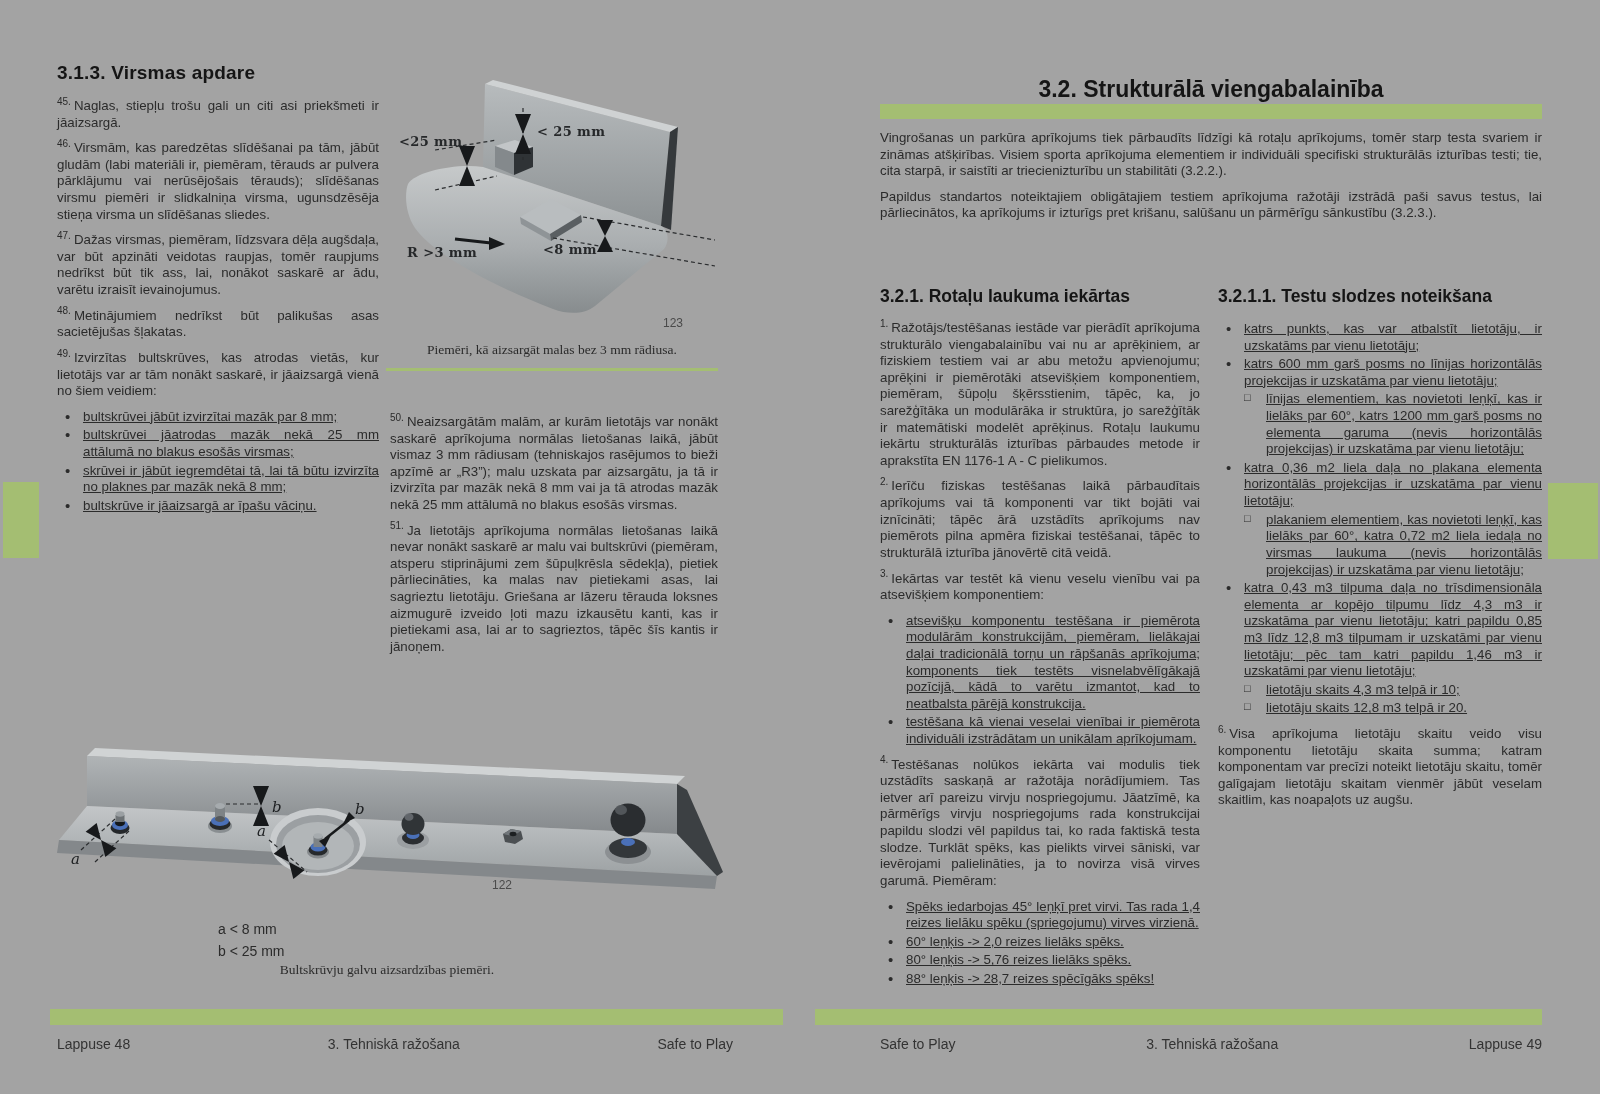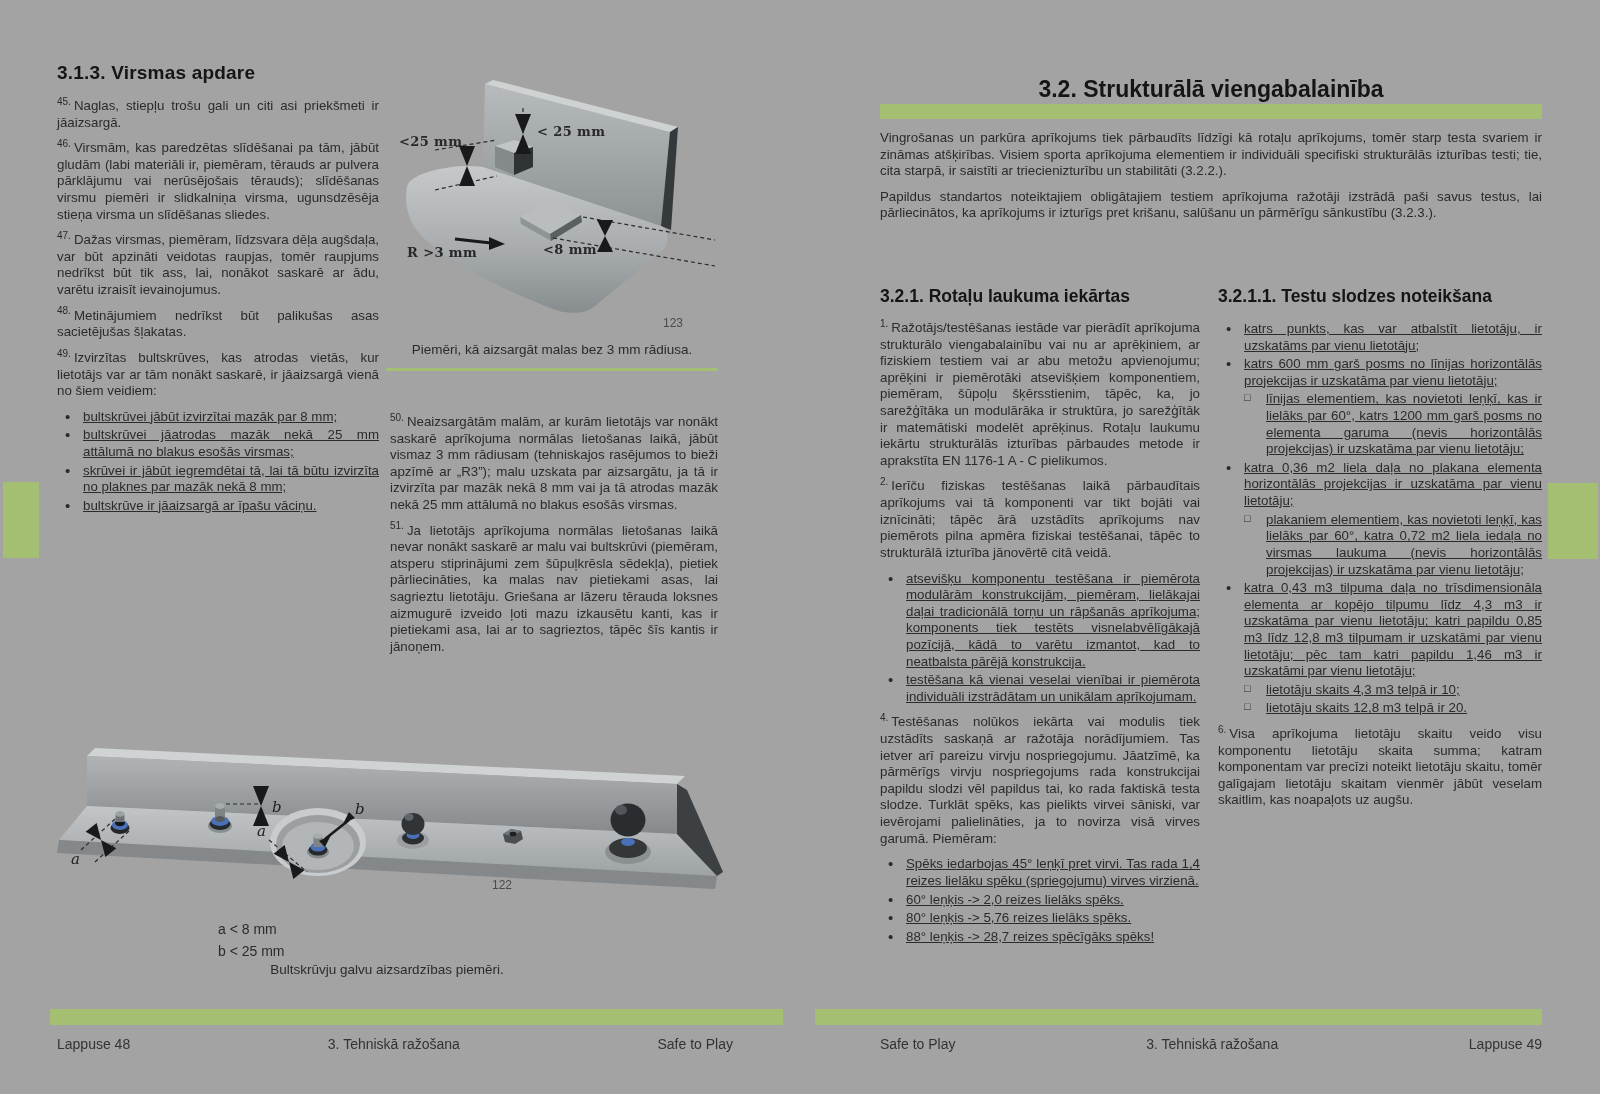--- a/index.html
+++ b/index.html
@@ -22,21 +22,21 @@
   ul.blist{list-style:none;margin:1px 0 9px 0;padding:0;text-decoration:underline;}
   ul.blist li{position:relative;margin:0 0 2px 0;text-align:justify;}
   li.b1{padding-left:26px;}
   li.b1::before{content:"\2022";position:absolute;left:8px;top:-1px;font-size:15px;color:#2b2b2b;}
   li.b2{padding-left:48px;}
   li.b2::before{content:"\25A1";position:absolute;left:26px;top:0px;font-size:11px;color:#2b2b2b;}
   
   .greenbar{position:absolute;background:var(--green);}
   .sidetab{position:absolute;background:var(--green);}
   
-  .figcap{position:absolute;font-size:13.5px;text-align:center;color:#2b2b2b;}
+  .figcap{position:absolute;font-size:13.5px;text-align:center;color:#2b2b2b;font-family:Liberation Serif, serif;}
   .fignum{position:absolute;font-size:12px;color:#4a4a4a;text-align:right;}
   .figdefs{position:absolute;font-size:14px;color:#2b2b2b;line-height:22px;}
   .figlbl{font-family:"DejaVu Serif",serif;font-weight:700;font-size:13px;fill:#26282a;letter-spacing:.4px;}
   .figab{font-family:"DejaVu Serif",serif;font-style:italic;font-size:15px;fill:#1d1f21;}
   
   .footer{position:absolute;display:flex;justify-content:space-between;font-size:14px;color:#333333;}
   .footer span{white-space:nowrap;}
   .dash{stroke:#2a2c2e;stroke-width:1.2;stroke-dasharray:4 3;fill:none;}
   .mk{fill:#17191b;}
 </style>
@@ -248,20 +248,21 @@
       <p class="para">Vingrošanas un parkūra aprīkojums tiek pārbaudīts līdzīgi kā rotaļu aprīkojums, tomēr starp testa svariem ir zināmas atšķirības. Visiem sporta aprīkojuma elementiem ir individuāli specifiski strukturālās izturības testi; tie, cita starpā, ir saistīti ar triecienizturību un stabilitāti (3.2.2.).</p>
       <p class="para">Papildus standartos noteiktajiem obligātajiem testiem aprīkojuma ražotāji izstrādā paši savus testus, lai pārliecinātos, ka aprīkojums ir izturīgs pret krišanu, salūšanu un pārmērīgu sānkustību (3.2.3.).</p>
     </div>
 
   <h3 class="h-sub" style="left:880px;top:286px;">3.2.1. Rotaļu laukuma iekārtas</h3>
   <h3 class="h-sub" style="left:1218px;top:286px;">3.2.1.1. Testu slodzes noteikšana</h3>
 
   <div class="col" style="left:880px;top:320px;width:320px;">
       <p class="para"><sup class="pnum">1.</sup>Ražotājs/testēšanas iestāde var pierādīt aprīkojuma strukturālo viengabalainību vai nu ar aprēķiniem, ar fiziskiem testiem vai ar abu metožu apvienojumu; aprēķini ir piemērotāki atsevišķiem komponentiem, piemēram, šūpoļu šķērsstienim, tāpēc, ka, jo sarežģītāka un modulārāka ir struktūra, jo sarežģītāk ir matemātiski modelēt aprēķinus. Rotaļu laukumu iekārtu strukturālās izturības pārbaudes metode ir aprakstīta EN 1176-1 A - C pielikumos.</p>
       <p class="para"><sup class="pnum">2.</sup>Ierīču fiziskas testēšanas laikā pārbaudītais aprīkojums vai tā komponenti var tikt bojāti vai iznīcināti; tāpēc ārā uzstādīts aprīkojums nav piemērots pilna apmēra fiziskai testēšanai, tāpēc to strukturālā izturība jānovērtē citā veidā.</p>
+      <p class="para"><sup class="pnum">3.</sup>Iekārtas var testēt kā vienu veselu vienību vai pa atsevišķiem komponentiem:</p>
       <ul class="blist">
         <li class="b1">atsevišķu komponentu testēšana ir piemērota modulārām konstrukcijām, piemēram, lielākajai daļai tradicionālā torņu un rāpšanās aprīkojuma; komponents tiek testēts visnelabvēlīgākajā pozīcijā, kādā to varētu izmantot, kad to neatbalsta pārējā konstrukcija.</li>
         <li class="b1">testēšana kā vienai veselai vienībai ir piemērota individuāli izstrādātam un unikālam aprīkojumam.</li>
       </ul>
       <p class="para"><sup class="pnum">4.</sup>Testēšanas nolūkos iekārta vai modulis tiek uzstādīts saskaņā ar ražotāja norādījumiem. Tas ietver arī pareizu virvju nospriegojumu. Jāatzīmē, ka pārmērīgs virvju nospriegojums rada konstrukcijai papildu slodzi vēl papildus tai, ko rada faktiskā testa slodze. Turklāt spēks, kas pielikts virvei sāniski, var ievērojami palielināties, ja to novirza visā virves garumā. Piemēram:</p>
       <ul class="blist">
         <li class="b1">Spēks iedarbojas 45° leņķī pret virvi. Tas rada 1,4 reizes lielāku spēku (spriegojumu) virves virzienā.</li>
         <li class="b1">60° leņķis -&gt; 2,0 reizes lielāks spēks.</li>
         <li class="b1">80° leņķis -&gt; 5,76 reizes lielāks spēks.</li>
         <li class="b1">88° leņķis -&gt; 28,7 reizes spēcīgāks spēks!</li>

